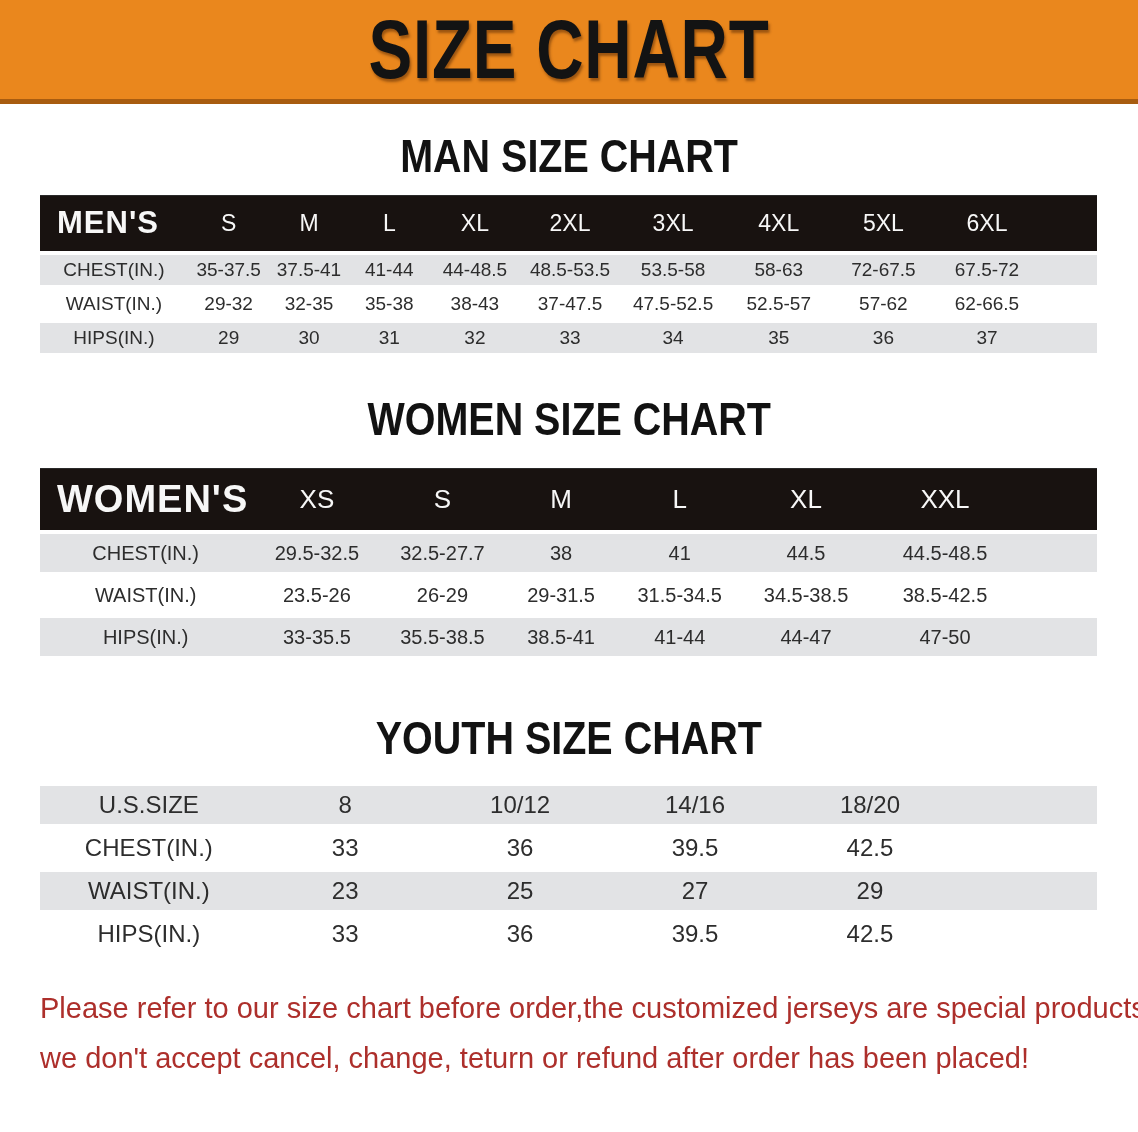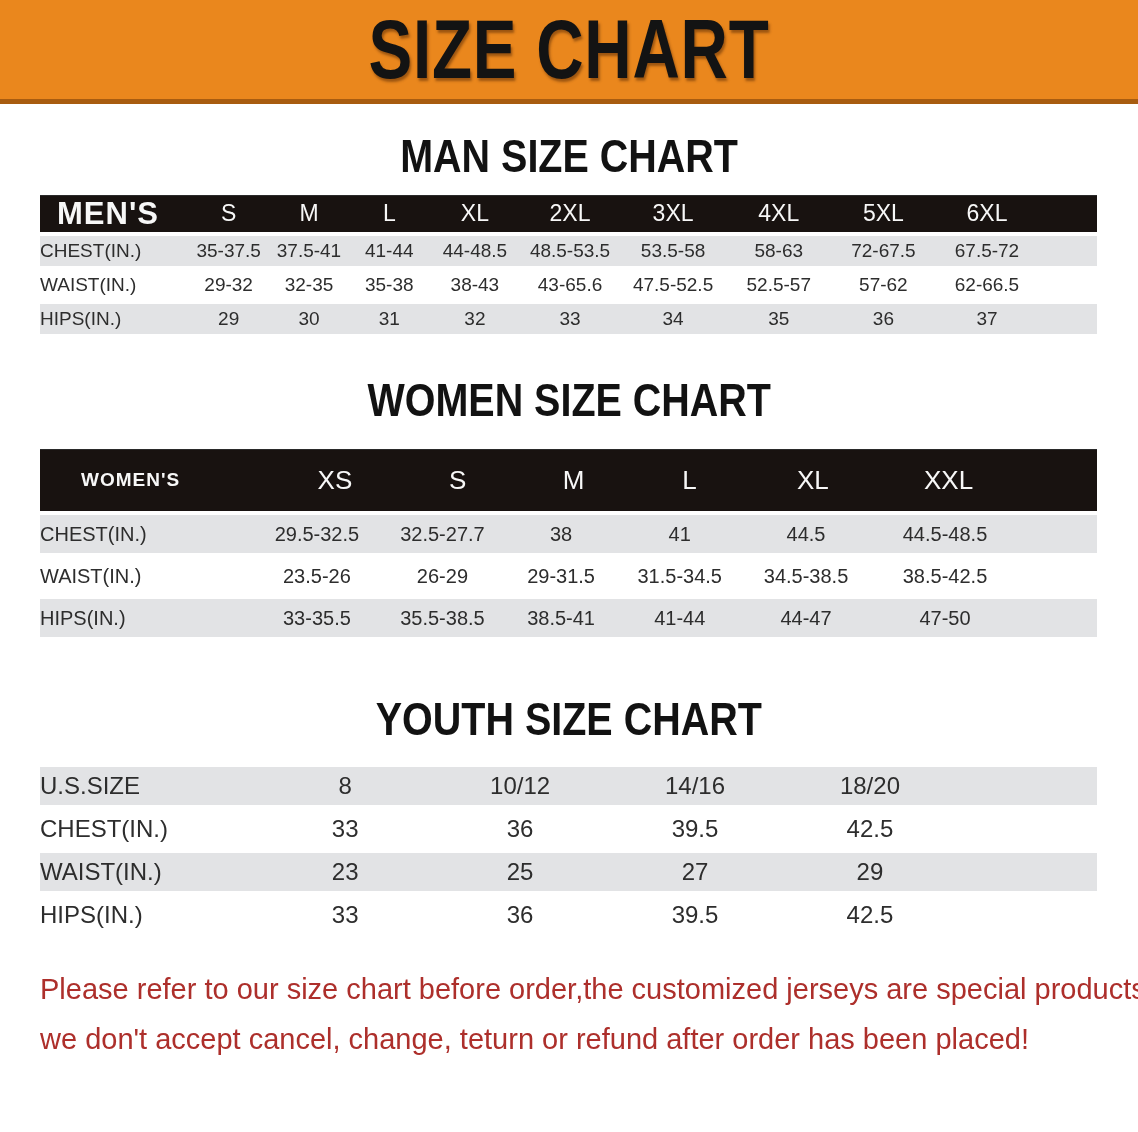--- a/index.html
+++ b/index.html
@@ -60,54 +60,55 @@
   #table-women { margin-top: 26px; }
   #table-youth { margin-top: 25px; }
 
   .thead {
     background: #181210;
     color: #f7f7f7;
     display: flex;
     align-items: center;
     box-shadow: 0 1px 0 #2a2a2a inset;
   }
-  #table-man   .thead { height: 37px; }
+  #table-man   .thead { height: 56px; }
   #table-women .thead { height: 62px; }
   #table-youth .thead { height: 67px; }
 
   .thead .c0 {
     font-weight: 700;
     text-align: left;
     padding-left: 17px;
     box-sizing: border-box;
     letter-spacing: 1px;
     white-space: nowrap;
   }
   #table-man   .thead .c0 { font-size: 31px; }
-  #table-women .thead .c0 { font-size: 19px; margin-left: 24px; }
+  #table-women .thead .c0 { font-size: 38px; }
   #table-youth .thead .c0 { font-size: 28px; }
 
   .thead .colh {
     text-align: center;
     white-space: nowrap;
   }
   #table-man   .thead .colh { font-size: 23px; }
   #table-women .thead .colh { font-size: 26px; }
   #table-youth .thead .colh { font-size: 25px; }
 
   .trow {
     display: flex;
     align-items: center;
   }
   #table-man   .trow { height: 30px; margin-top: 4px; }
   #table-women .trow { height: 38px; margin-top: 4px; }
   #table-youth .trow { height: 38px; margin-top: 5px; }
   .trow.shaded { background: #E2E3E5; }
 
   .trow .c0 {
+    text-align: center;
     box-sizing: border-box;
     white-space: nowrap;
   }
   .trow div { color: #2d2d2d; }
   #table-man   .trow div { font-size: 19px; }
   #table-women .trow div { font-size: 20px; }
   #table-youth .trow div { font-size: 24px; }
   .cell { text-align: center; white-space: nowrap; }
 
   
@@ -190,21 +191,21 @@
       <div class="cell c8">72-67.5</div>
       <div class="cell c9">67.5-72</div>
       <div class="c10"></div>
     </div>
     <div class="trow">
       <div class="c0">WAIST(IN.)</div>
       <div class="cell c1">29-32</div>
       <div class="cell c2">32-35</div>
       <div class="cell c3">35-38</div>
       <div class="cell c4">38-43</div>
-      <div class="cell c5">43-65.6</div>
+      <div class="cell c5">37-47.5</div>
       <div class="cell c6">47.5-52.5</div>
       <div class="cell c7">52.5-57</div>
       <div class="cell c8">57-62</div>
       <div class="cell c9">62-66.5</div>
       <div class="c10"></div>
     </div>
     <div class="trow shaded">
       <div class="c0">HIPS(IN.)</div>
       <div class="cell c1">29</div>
       <div class="cell c2">30</div>

